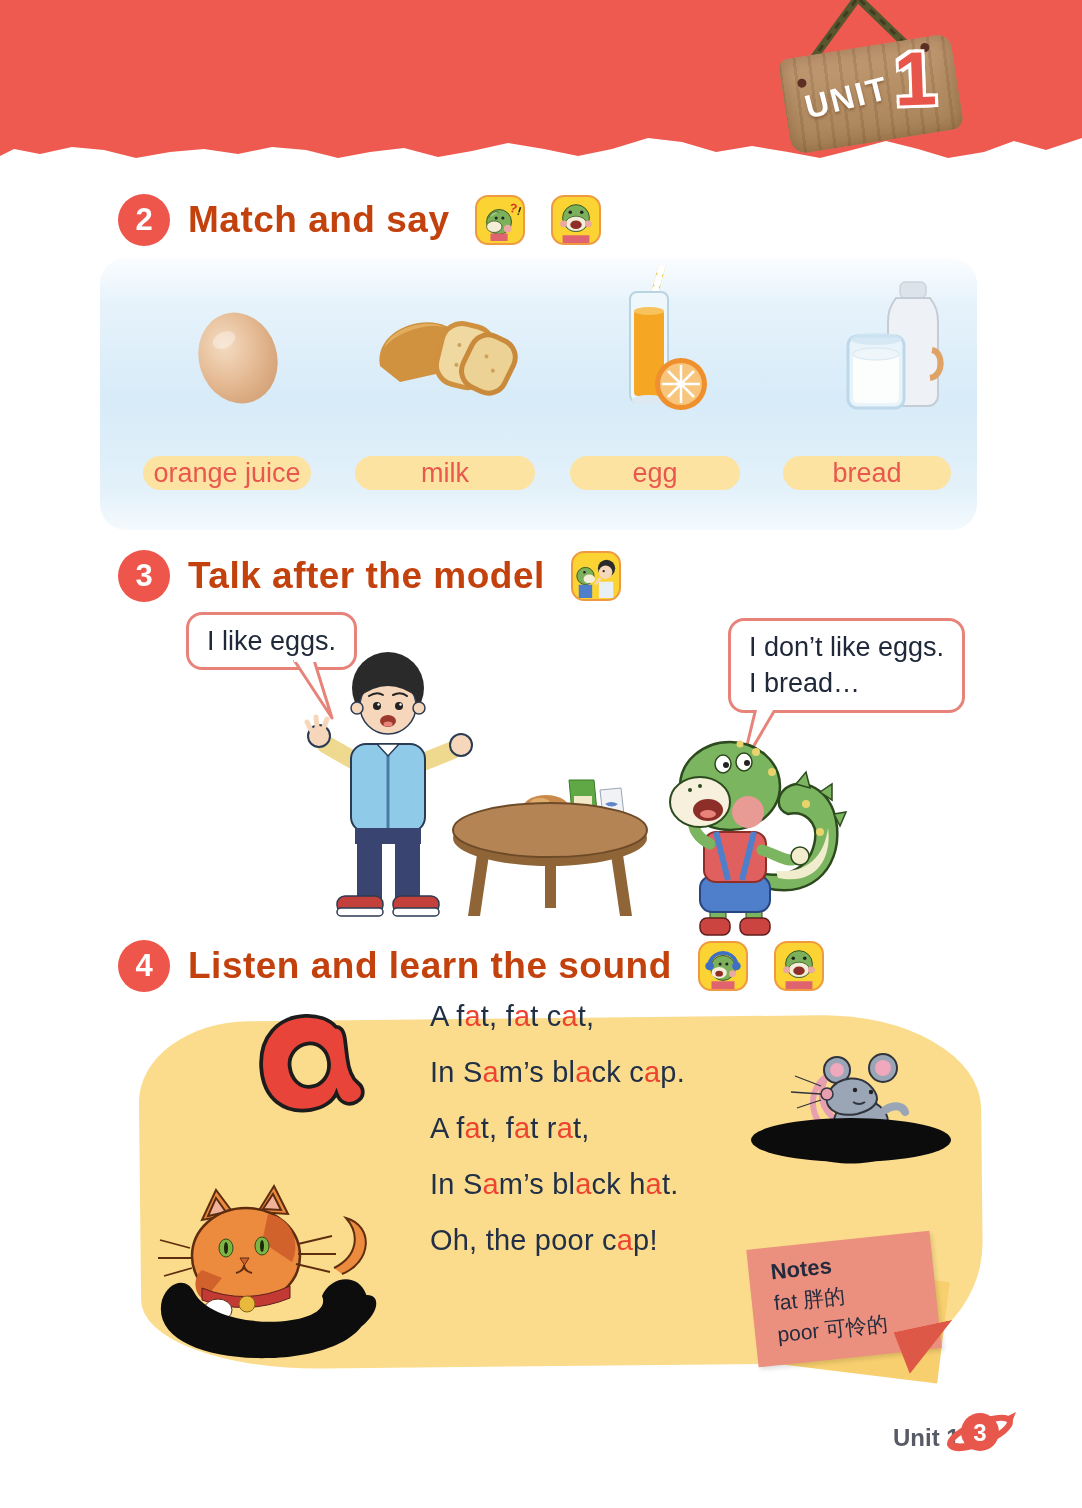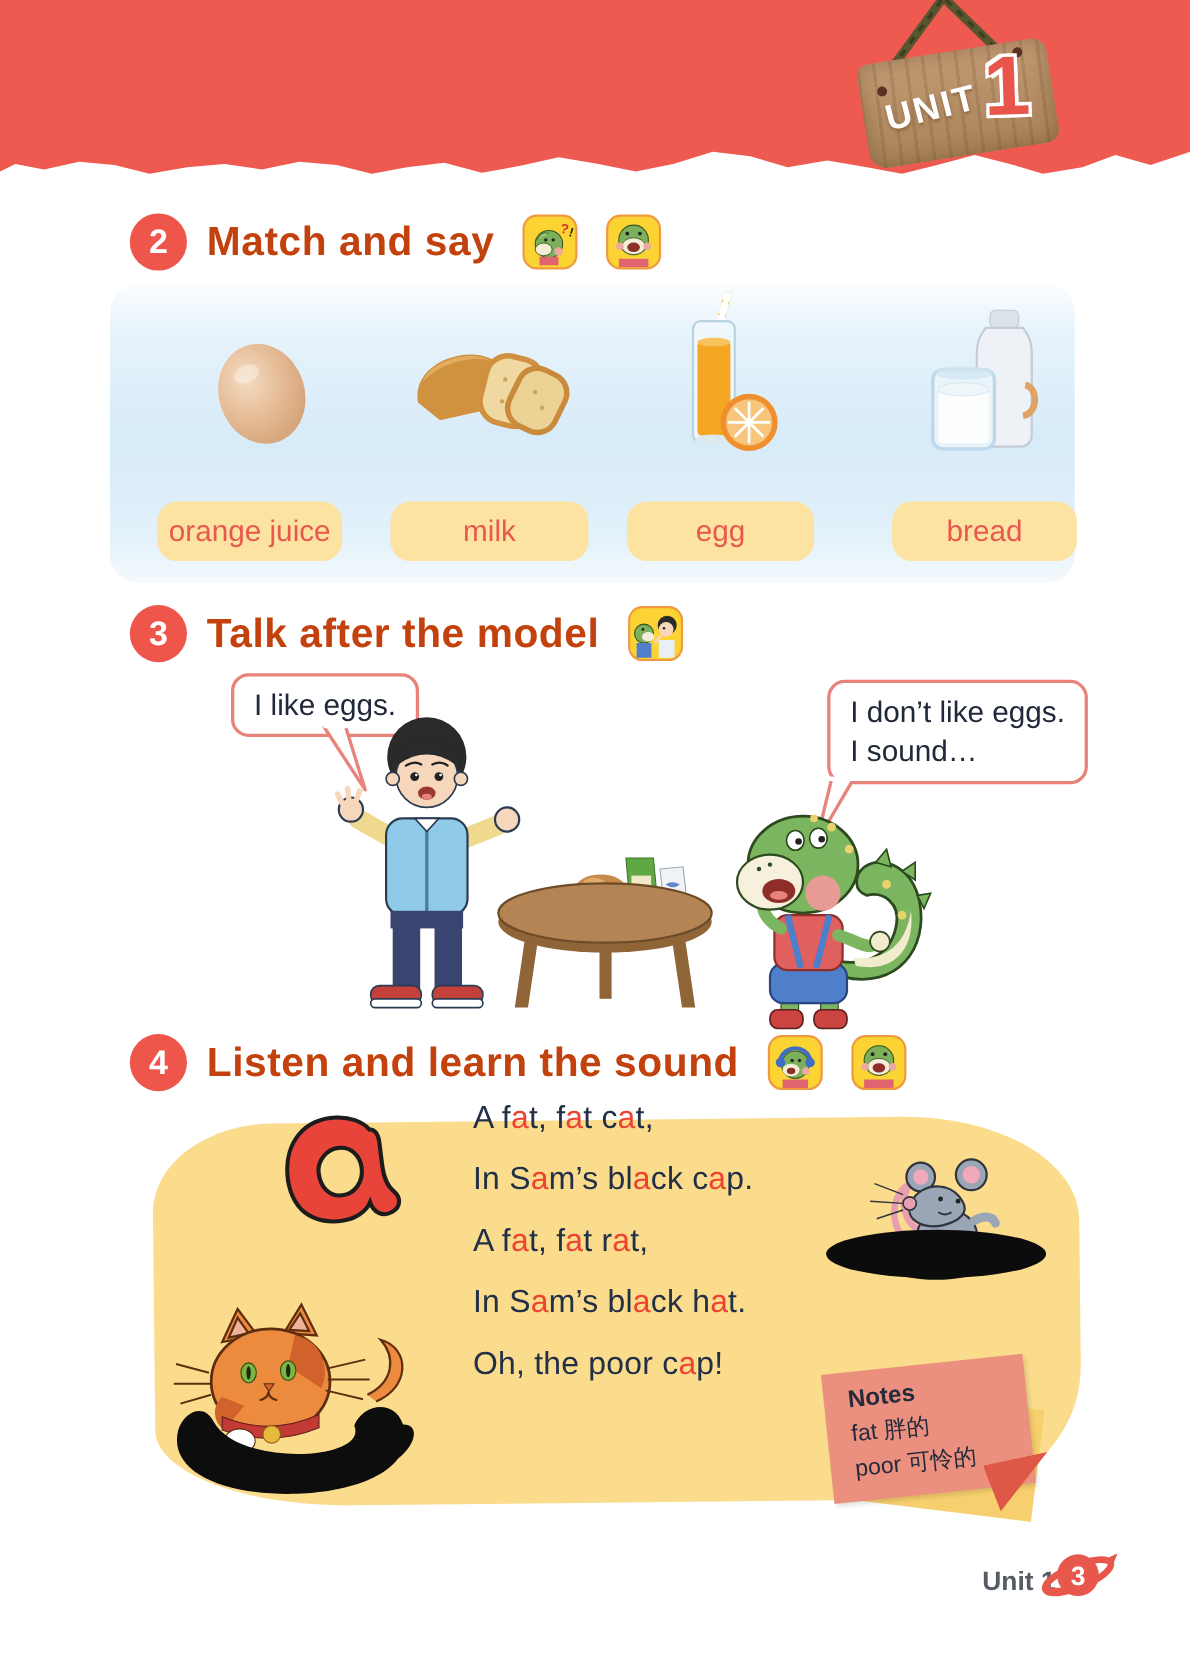--- a/index.html
+++ b/index.html
@@ -56,29 +56,29 @@
     display:flex; align-items:center; justify-content:center; overflow:hidden;
   }
 
   
   .match-panel {
     position:absolute; left:100px; top:258px; width:877px; height:272px;
     border-radius:26px;
     background:linear-gradient(180deg,#fbfdff 0%,#e7f3fb 16%,#d7ebf8 52%,#e3f1fa 85%,#f4fafd 100%);
   }
   .word-pill {
-    position:absolute; top:198px; height:54px; border-radius:18px;
+    position:absolute; top:198px; height:34px; border-radius:18px;
     background:#fce3a2; color:#e8584e; font-size:27px; font-weight:500;
     display:flex; align-items:center; justify-content:center;
   }
 
   
   .bubble {
     position:absolute; background:#fff; border:3px solid #e8837a; border-radius:16px;
-    color:#20293a; font-size:27px; line-height:1.35; padding:8px 18px; white-space:nowrap;margin-left:24px;
+    color:#20293a; font-size:27px; line-height:1.35; padding:8px 18px; white-space:nowrap;
   }
   .tail-svg { position:absolute; overflow:visible; }
 
   
   .sound-blob {
     position:absolute; left:140px; top:1018px; width:842px; height:348px;
     background:#fbdc8c;
     border-radius:110px 160px 130px 180px / 80px 95px 120px 70px;
     transform:rotate(-.6deg);
   }
@@ -216,21 +216,21 @@
     <path d="M120,78 c12,2 12,26 -2,28" fill="none" stroke="#dfa366" stroke-width="6"></path>
     <rect x="36" y="64" width="56" height="72" rx="9" fill="#e8f3fa" stroke="#bcd8ea" stroke-width="3"></rect>
     <rect x="41" y="82" width="46" height="49" rx="5" fill="#fcfdfd"></rect>
     <ellipse cx="64" cy="82" rx="23" ry="6" fill="#eef6fa" stroke="#d6e8f2"></ellipse>
     <ellipse cx="64" cy="67" rx="26" ry="6" fill="#cfe5f3" opacity=".8"></ellipse>
   </svg>
 
   <div class="word-pill" style="left:43px; width:168px;">orange juice</div>
   <div class="word-pill" style="left:255px; width:180px;">milk</div>
   <div class="word-pill" style="left:470px; width:170px;">egg</div>
-  <div class="word-pill" style="left:683px; width:168px;margin-left:28px;">bread</div>
+  <div class="word-pill" style="left:683px; width:168px;">bread</div>
 </div>
 
 <div class="section-header" style="left:118px; top:548px;">
   <div class="num-circle">3</div>
   <div class="sec-title">Talk after the model</div>
   <div class="chip">
     <svg width="46" height="46" viewBox="0 0 48 48">
       <circle cx="13" cy="24" r="9" fill="#7cb05b" stroke="#35571f"></circle>
       <ellipse cx="17" cy="27" rx="6" ry="4.5" fill="#f4edd8"></ellipse>
       <circle cx="12" cy="20" r="1.3" fill="#222"></circle>
@@ -245,21 +245,21 @@
 </div>
 
 <div class="bubble" style="left:186px; top:612px;">I like eggs.</div>
 <svg class="tail-svg" style="left:288px; top:658px;" width="60" height="66" viewBox="0 0 60 66">
   <path d="M6,2 L44,60 L26,2" fill="#ffffff" stroke="#e8837a" stroke-width="3" stroke-linejoin="round"></path>
   <rect x="6" y="0" width="22" height="4" fill="#ffffff"></rect>
 </svg>
 
 <div class="bubble" style="left:728px; top:618px;">
   <div>I don’t like eggs.</div>
-  <div>I sound…</div>
+  <div>I bread…</div>
 </div>
 <svg class="tail-svg" style="left:724px; top:706px;" width="60" height="66" viewBox="0 0 60 66">
   <path d="M52,2 L18,60 L32,2" fill="#ffffff" stroke="#e8837a" stroke-width="3" stroke-linejoin="round"></path>
   <rect x="30" y="0" width="24" height="4" fill="#ffffff"></rect>
 </svg>
 
 <svg class="abs" style="left:295px; top:648px;" width="185" height="278" viewBox="0 0 185 278">
   <g stroke="#2b3b52" stroke-width="2">
     <path d="M30,96 L58,112" stroke="#efd98f" stroke-width="18" stroke-linecap="round"></path>
     <path d="M128,114 L158,102" stroke="#efd98f" stroke-width="18" stroke-linecap="round"></path>

